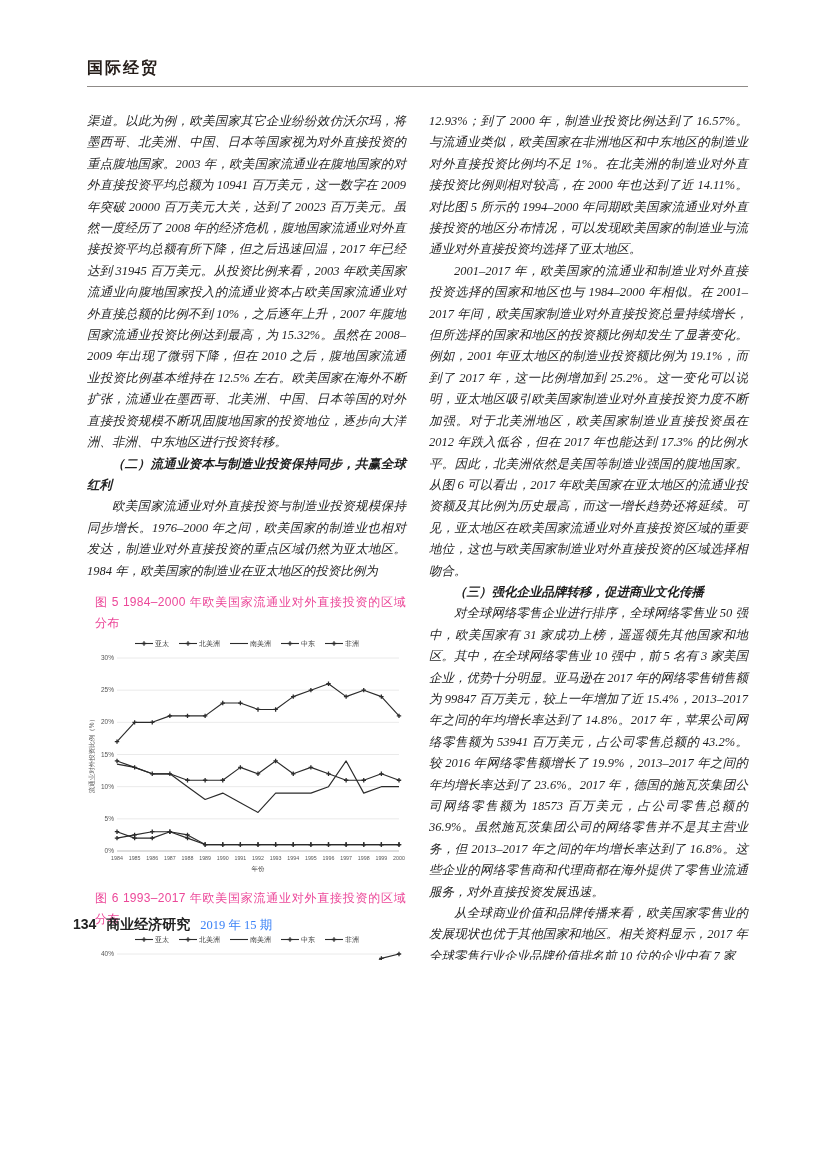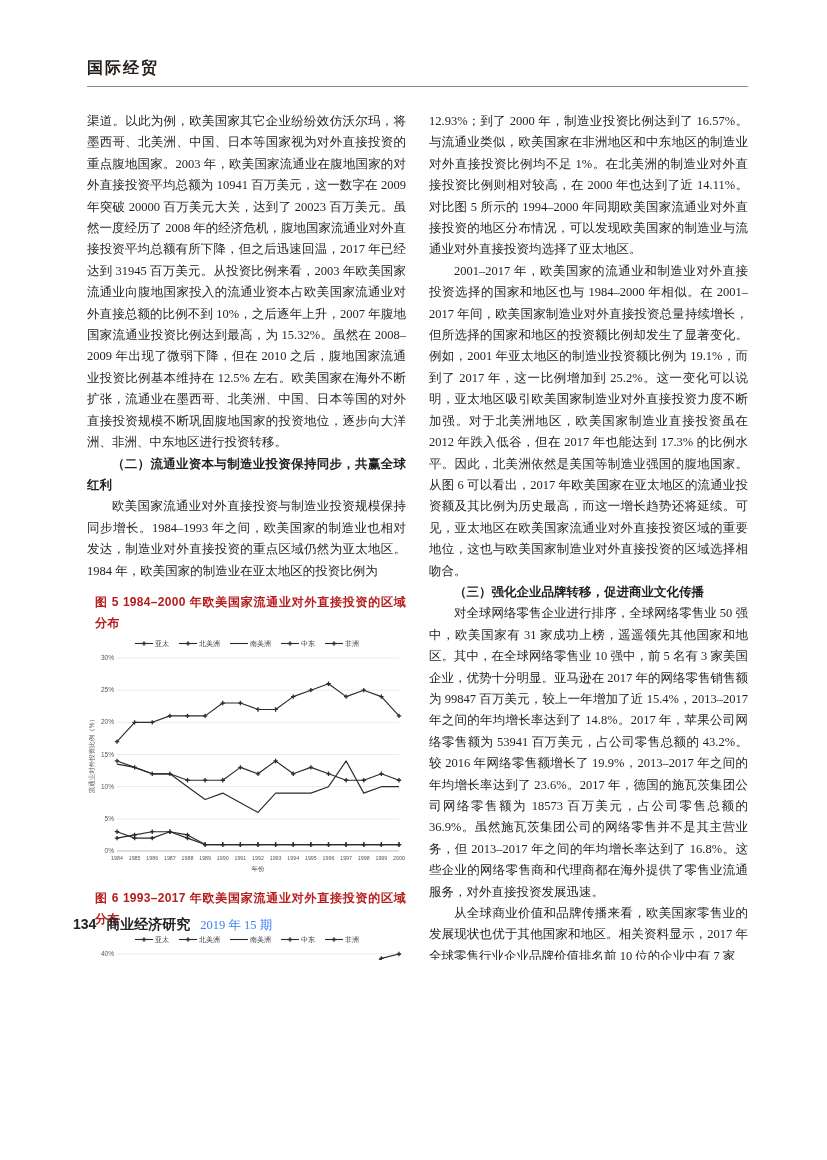--- a/index.html
+++ b/index.html
@@ -15,27 +15,27 @@
   .content { position: absolute; left: 87px; top: 58px; width: 661px; }
   .page-header {
     font-family: "Liberation Sans", "DejaVu Sans", sans-serif;
     font-weight: bold; font-size: 16px; color: #241c18;
     letter-spacing: 2px;
     padding-bottom: 7px;
     border-bottom: 1px solid #8f8b88;
   }
   .columns { display: flex; gap: 23px; margin-top: 24px; }
   .col { width: 319px; font-size: 12.5px; line-height: 21.4px; text-align: justify; }
-  .col p { margin: 0; }
+  .col p { margin: 0; font-style: italic; }
   .col p.indent { text-indent: 2em; }
   .col p.subhead { text-indent: 2em; font-weight: bold; }
   .figure { margin-top: 10px; }
   .fig-caption {
     font-family: "Liberation Sans", "DejaVu Sans", sans-serif;
-    font-weight: bold; font-size: 12px; color: #b91c1c;
+    font-weight: normal; font-size: 12px; color: #ec4899;
     margin: 6px 0 2px 8px; letter-spacing: 0.3px;
   }
   .chart-legend {
     display: flex; justify-content: center; gap: 9px;
     align-items: center; height: 12px; margin-top: 3px;
   }
   .legend-item { display: inline-flex; align-items: center; gap: 1px; }
   .legend-item .lbl {
     font-family: "Liberation Sans", "DejaVu Sans", sans-serif;
     font-size: 7px; color: #3a3a3a;
@@ -56,21 +56,21 @@
 
 <div class="page">
   <div class="content">
     <div class="page-header">国际经贸</div>
 
     <div class="columns">
 
       <div class="col">
         <p>渠道。以此为例，欧美国家其它企业纷纷效仿沃尔玛，将墨西哥、北美洲、中国、日本等国家视为对外直接投资的重点腹地国家。2003 年，欧美国家流通业在腹地国家的对外直接投资平均总额为 10941 百万美元，这一数字在 2009 年突破 20000 百万美元大关，达到了 20023 百万美元。虽然一度经历了 2008 年的经济危机，腹地国家流通业对外直接投资平均总额有所下降，但之后迅速回温，2017 年已经达到 31945 百万美元。从投资比例来看，2003 年欧美国家流通业向腹地国家投入的流通业资本占欧美国家流通业对外直接总额的比例不到 10%，之后逐年上升，2007 年腹地国家流通业投资比例达到最高，为 15.32%。虽然在 2008–2009 年出现了微弱下降，但在 2010 之后，腹地国家流通业投资比例基本维持在 12.5% 左右。欧美国家在海外不断扩张，流通业在墨西哥、北美洲、中国、日本等国的对外直接投资规模不断巩固腹地国家的投资地位，逐步向大洋洲、非洲、中东地区进行投资转移。</p>
         <p class="subhead">（二）流通业资本与制造业投资保持同步，共赢全球红利</p>
-        <p class="indent">欧美国家流通业对外直接投资与制造业投资规模保持同步增长。1984–1993 年之间，欧美国家的制造业也相对发达，制造业对外直接投资的重点区域仍然为亚太地区。1984 年，欧美国家的制造业在亚太地区的投资比例为</p>
+        <p class="indent">欧美国家流通业对外直接投资与制造业投资规模保持同步增长。1976–2000 年之间，欧美国家的制造业也相对发达，制造业对外直接投资的重点区域仍然为亚太地区。1984 年，欧美国家的制造业在亚太地区的投资比例为</p>
 
         <div class="figure">
           <div class="fig-caption">图 5  1984–2000 年欧美国家流通业对外直接投资的区域分布</div>
           <div>
             <div class="chart-legend">
                 <span class="legend-item">
                   <svg width="20" height="9">
                     <line x1="1" y1="4.5" x2="19" y2="4.5" stroke="#2b2b2b" stroke-width="1.1"></line>
                     <path d="M7.8 4.5H12.2M10 2.3V6.7" stroke="#2b2b2b" stroke-width="1.3" fill="none"></path>
                   </svg>

